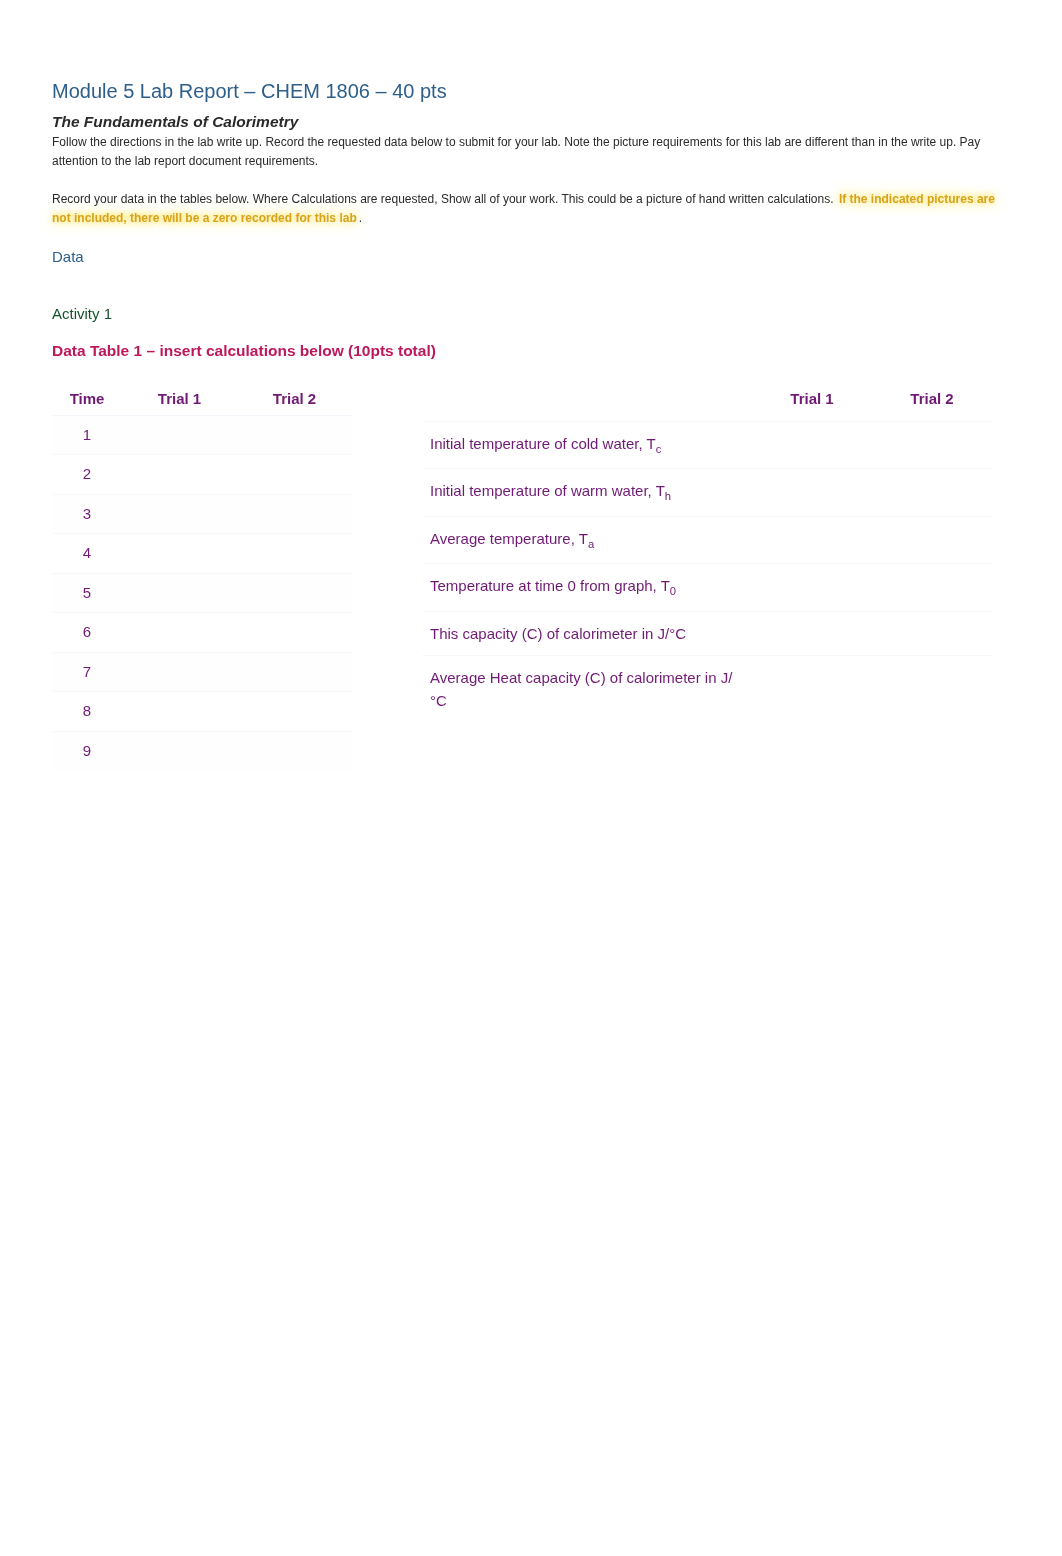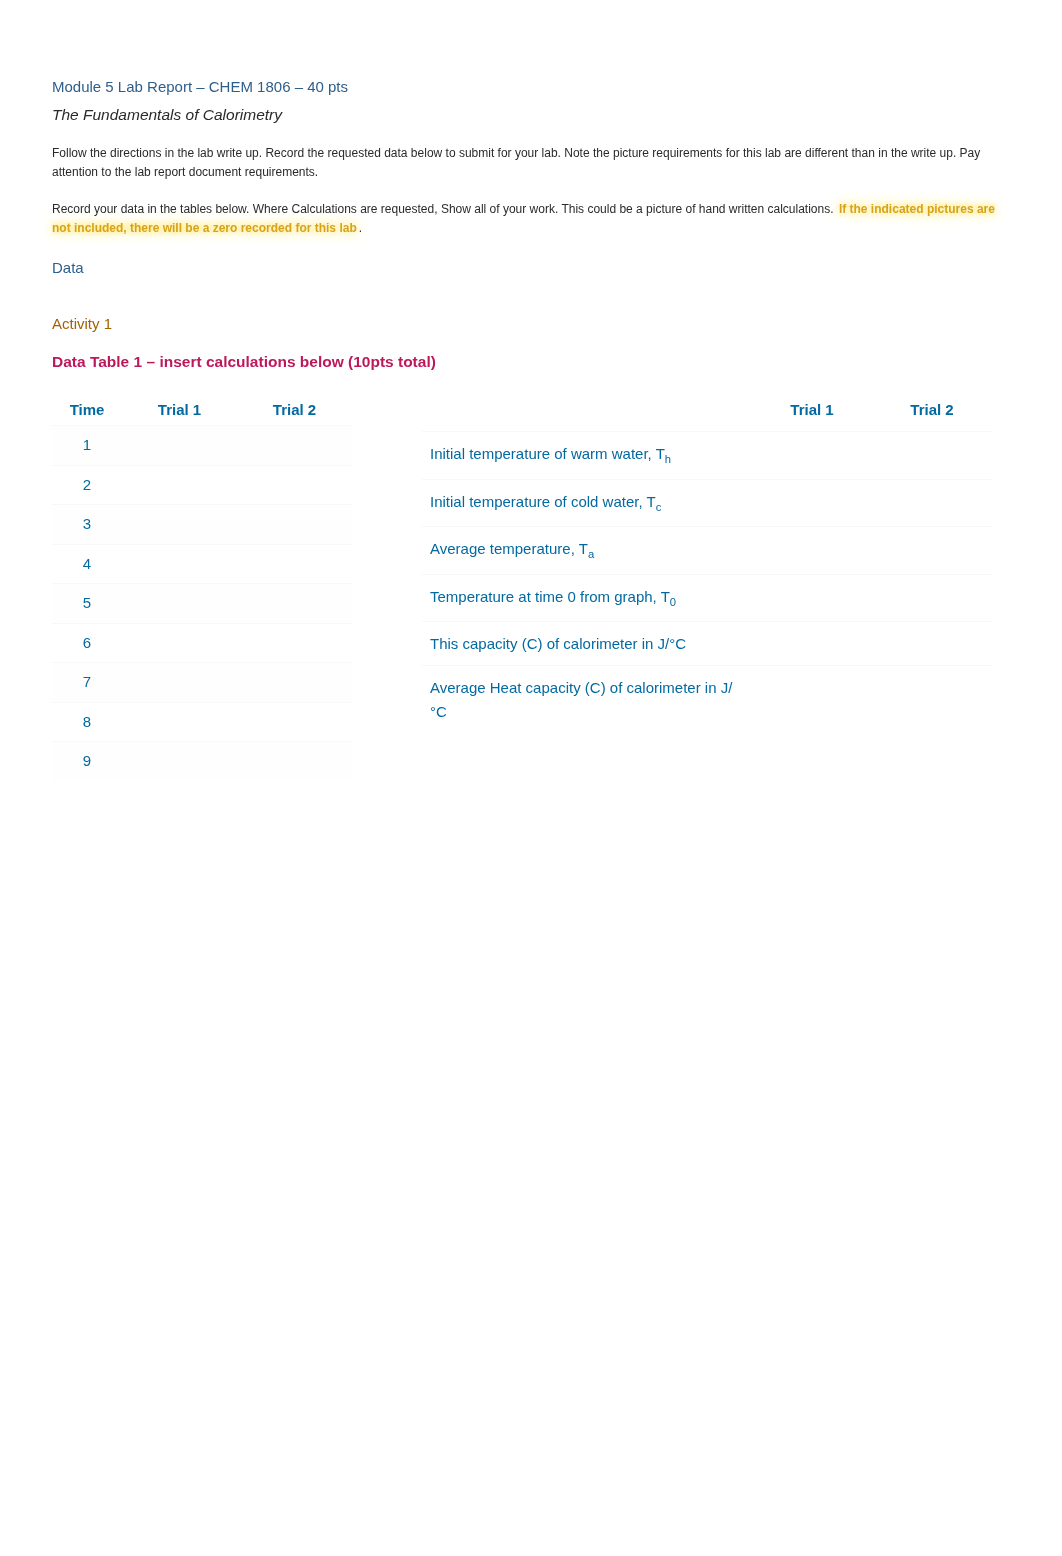--- a/index.html
+++ b/index.html
@@ -8,30 +8,30 @@
       height: 1556px;
       background: #ffffff;
       font-family: "Segoe UI", Tahoma, Arial, sans-serif;
       color: #333;
       padding: 76px 52px;
       font-size: 16px;
       line-height: 1.5;
     }
     .module-title {
       color: #2e5f8a;
-      font-size: 15px;
+      font-size: 20px;
       font-weight: 400;
       margin-bottom: 4px;
     }
     .subtitle {
       font-style: italic;
-      font-weight: 400;
+      font-weight: 700;
       color: #2a2a2a;
       font-size: 15.5px;
-      margin-bottom: 18px;
+      margin-bottom: 0;
     }
     .paragraph {
       color: #2a2a2a;
       font-size: 12px;
       margin-bottom: 18px;
       line-height: 1.6;
     }
     .warning {
       color: #d8a31a;
       font-weight: 700;
@@ -40,21 +40,21 @@
       padding: 1px 2px;
     }
     .section-heading {
       color: #2e5f8a;
       font-size: 15px;
       font-weight: 400;
       margin-top: 6px;
       margin-bottom: 34px;
     }
     .activity-heading {
-      color: #a16207;
+      color: #14532d;
       font-size: 15px;
       font-weight: 400;
       margin-top: 6px;
       margin-bottom: 14px;
     }
     .table-caption {
       font-weight: 700;
       color: #be185d;
       font-size: 15.5px;
       margin-bottom: 18px;
@@ -65,21 +65,21 @@
       align-items: flex-start;
     }
     table {
       border-collapse: collapse;
     }
     .time-table { width: 300px; }
     .calc-table { width: 570px; }
     th, td {
       text-align: center;
       font-size: 15px;
-      color: #0369a1;
+      color: #701a75;
       vertical-align: middle;
     }
     .time-table th { padding: 8px 6px 4px; font-weight: 700; }
     .time-table .hdr2 th { padding: 4px 6px 10px; font-weight: 700; }
     .time-table tbody td {
       padding: 8px 6px;
       border-top: 1px solid rgba(200,200,235,0.15);
     }
     .time-table tbody tr:nth-child(odd) { background: rgba(240,240,255,0.05); }
     .time-table col.c1 { width: 70px; }
@@ -189,26 +189,26 @@
       </colgroup>
     <thead>
       <tr>
         <th></th>
         <th>Trial 1</th>
         <th>Trial 2</th>
       </tr>
     </thead>
     <tbody>
         <tr>
+          <td>Initial temperature of cold water, T<sub>c</sub></td>
+          <td class="valcell"></td>
+          <td class="valcell"></td>
+        </tr>
+        <tr>
           <td>Initial temperature of warm water, T<sub>h</sub></td>
-          <td class="valcell"></td>
-          <td class="valcell"></td>
-        </tr>
-        <tr>
-          <td>Initial temperature of cold water, T<sub>c</sub></td>
           <td class="valcell"></td>
           <td class="valcell"></td>
         </tr>
         <tr>
           <td>Average temperature, T<sub>a</sub></td>
           <td class="valcell"></td>
           <td class="valcell"></td>
         </tr>
         <tr>
           <td>Temperature at time 0 from graph, T<sub>0</sub></td>

